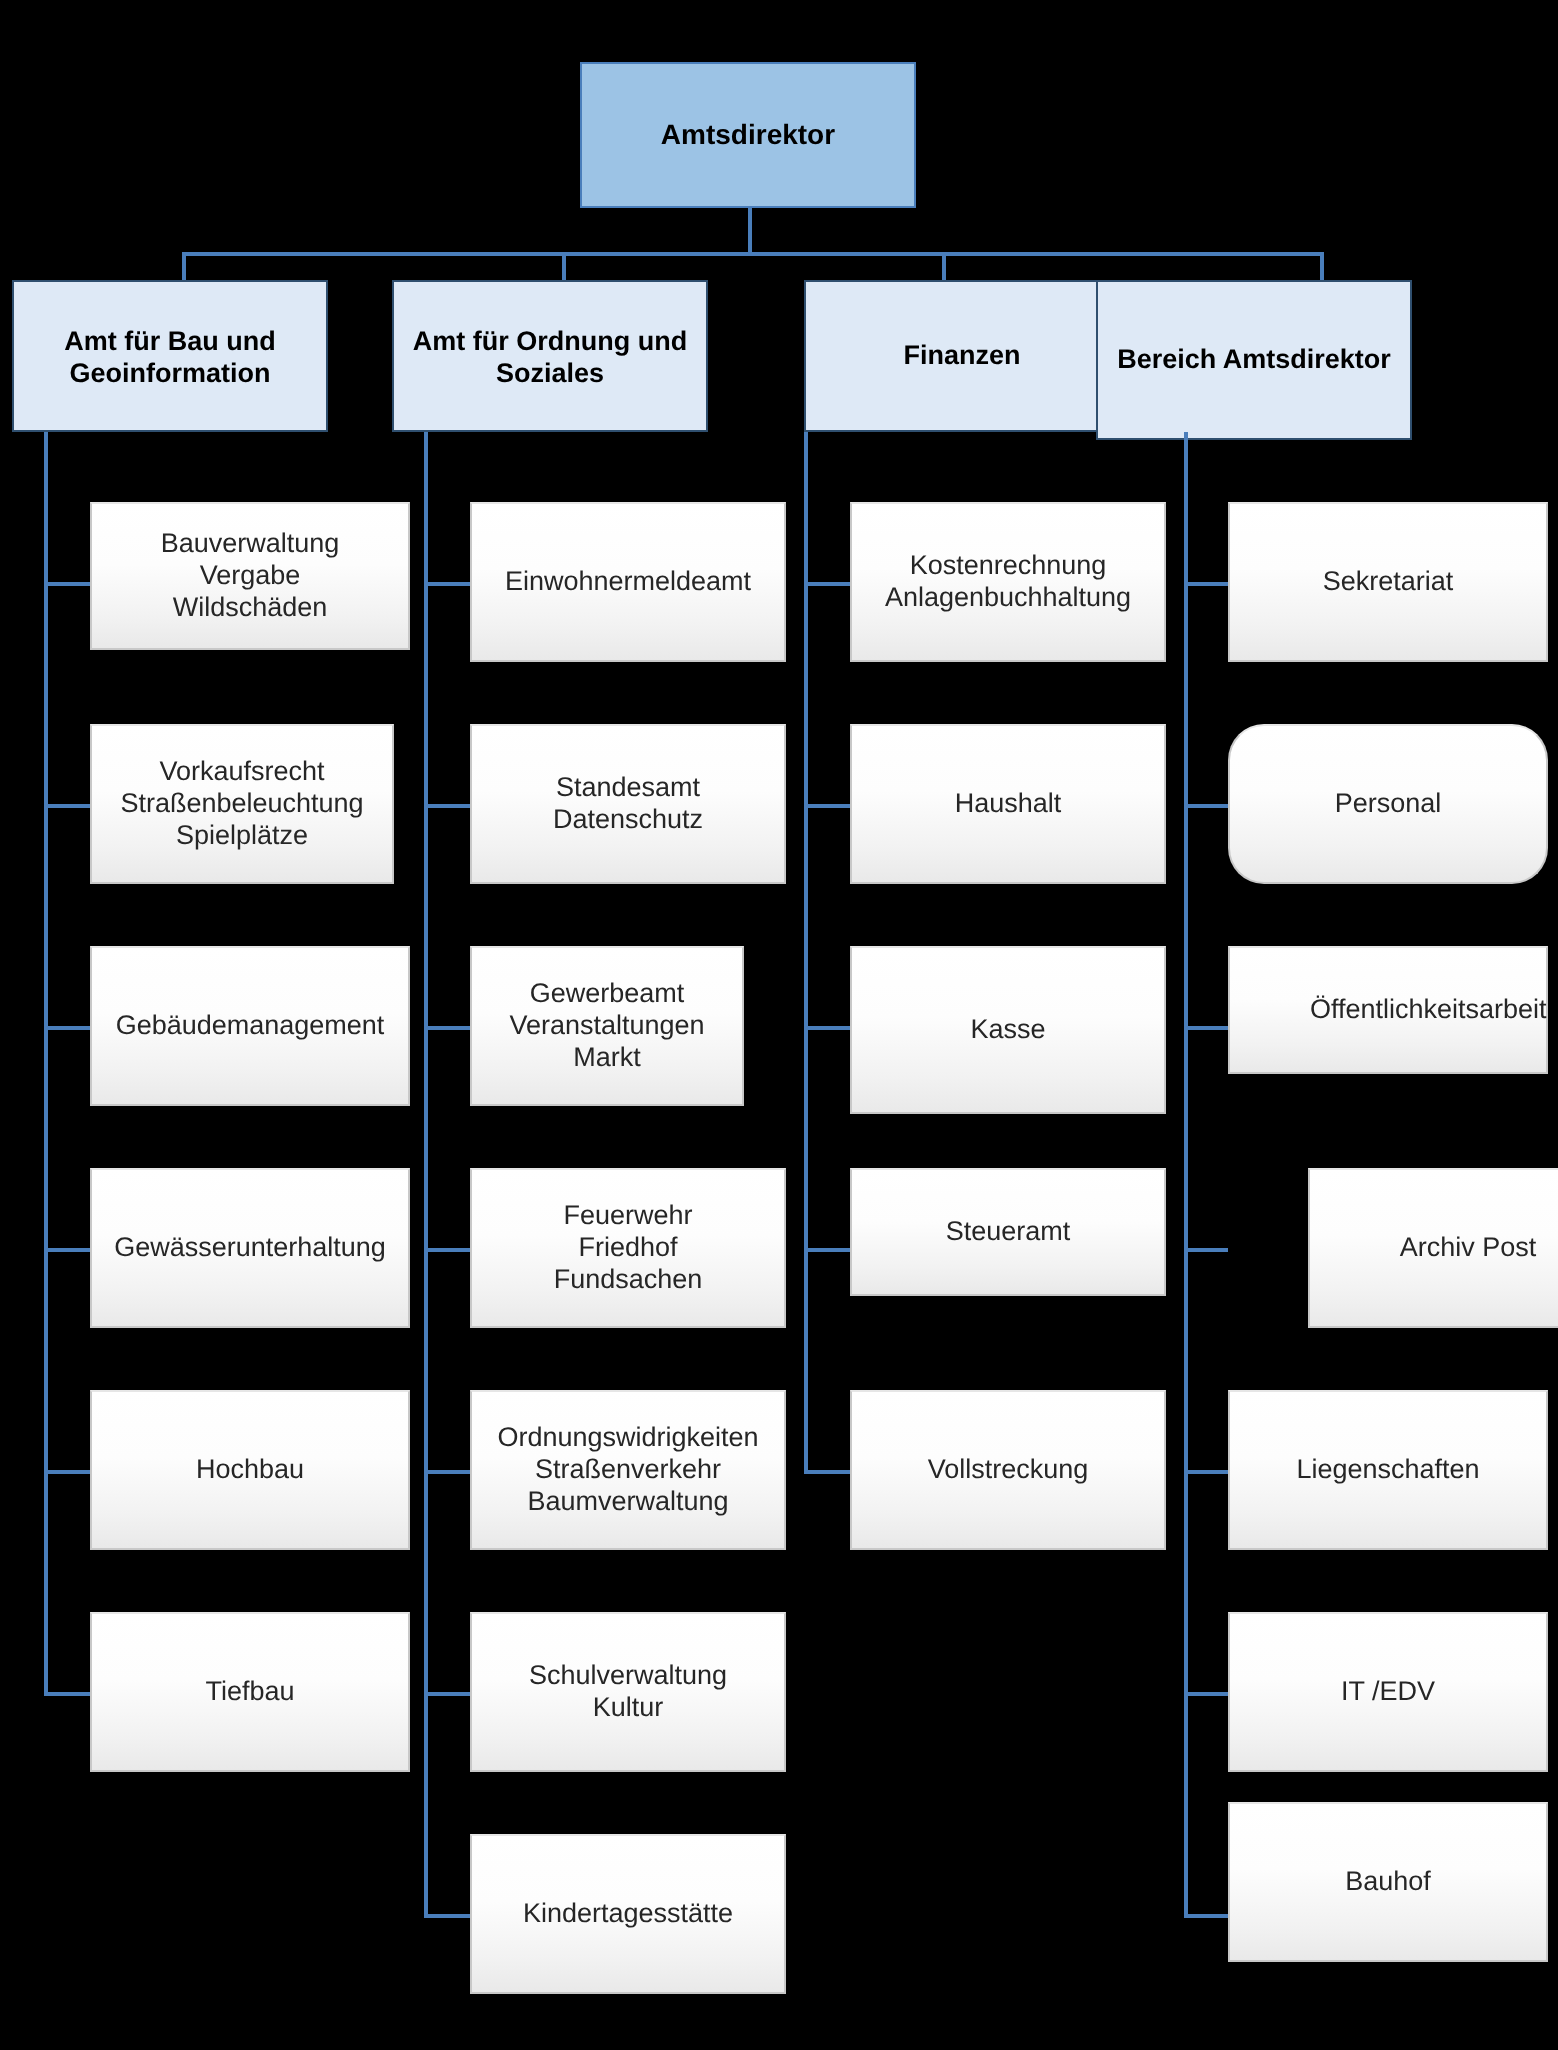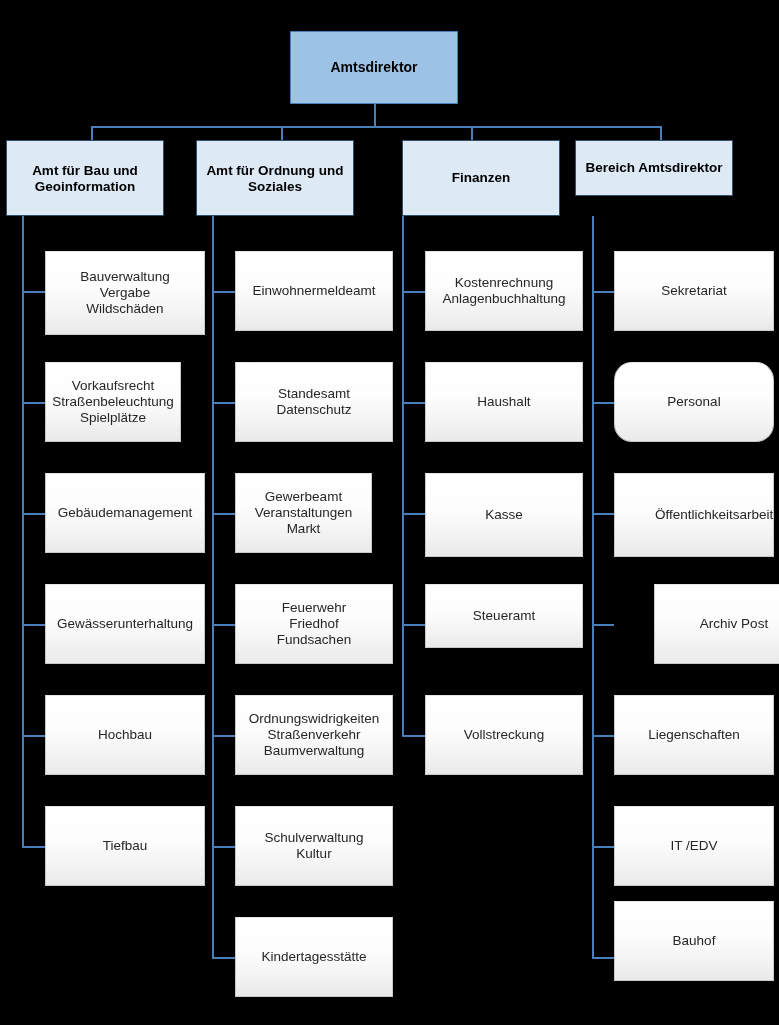--- a/index.html
+++ b/index.html
@@ -83,25 +83,25 @@
 
 <div id="chart-root">
     <div class="node root" style="left: 290px; top: 31px; width: 168px; height: 73px;"><span class="node-label">Amtsdirektor</span></div>
     <div class="conn v" style="left: 374px; top: 104px; height: 22px;"></div>
     <div class="conn h" style="left: 91px; top: 126px; width: 571px;"></div>
     <div class="conn v" style="left: 91px; top: 126px; height: 14px;"></div>
     <div class="node dept" style="left: 6px; top: 140px; width: 158px; height: 76px;"><span class="node-label">Amt für Bau und
 Geoinformation</span></div>
     <div class="conn v" style="left: 22px; top: 216px; height: 632px;"></div>
     <div class="conn h" style="left: 22px; top: 291px; width: 23px;"></div>
-    <div class="node leaf" style="left: 45px; top: 251px; width: 160px; height: 84px;"><span class="node-label">Bauverwaltung
+    <div class="node leaf" style="left: 45px; top: 251px; width: 160px; height: 74px;"><span class="node-label">Bauverwaltung
 Vergabe
 Wildschäden</span></div>
     <div class="conn h" style="left: 22px; top: 402px; width: 23px;"></div>
-    <div class="node leaf" style="left: 45px; top: 362px; width: 136px; height: 80px;"><span class="node-label">Vorkaufsrecht
+    <div class="node leaf" style="left: 45px; top: 362px; width: 152px; height: 80px;"><span class="node-label">Vorkaufsrecht
 Straßenbeleuchtung
 Spielplätze</span></div>
     <div class="conn h" style="left: 22px; top: 513px; width: 23px;"></div>
     <div class="node leaf" style="left: 45px; top: 473px; width: 160px; height: 80px;"><span class="node-label">Gebäudemanagement</span></div>
     <div class="conn h" style="left: 22px; top: 624px; width: 23px;"></div>
     <div class="node leaf" style="left: 45px; top: 584px; width: 160px; height: 80px;"><span class="node-label">Gewässerunterhaltung</span></div>
     <div class="conn h" style="left: 22px; top: 735px; width: 23px;"></div>
     <div class="node leaf" style="left: 45px; top: 695px; width: 160px; height: 80px;"><span class="node-label">Hochbau</span></div>
     <div class="conn h" style="left: 22px; top: 846px; width: 23px;"></div>
     <div class="node leaf" style="left: 45px; top: 806px; width: 160px; height: 80px;"><span class="node-label">Tiefbau</span></div>
@@ -139,28 +139,28 @@
 Anlagenbuchhaltung</span></div>
     <div class="conn h" style="left: 402px; top: 402px; width: 23px;"></div>
     <div class="node leaf" style="left: 425px; top: 362px; width: 158px; height: 80px;"><span class="node-label">Haushalt</span></div>
     <div class="conn h" style="left: 402px; top: 513px; width: 23px;"></div>
     <div class="node leaf" style="left: 425px; top: 473px; width: 158px; height: 84px;"><span class="node-label">Kasse</span></div>
     <div class="conn h" style="left: 402px; top: 624px; width: 23px;"></div>
     <div class="node leaf" style="left: 425px; top: 584px; width: 158px; height: 64px;"><span class="node-label">Steueramt</span></div>
     <div class="conn h" style="left: 402px; top: 735px; width: 23px;"></div>
     <div class="node leaf" style="left: 425px; top: 695px; width: 158px; height: 80px;"><span class="node-label">Vollstreckung</span></div>
     <div class="conn v" style="left: 660px; top: 126px; height: 14px;"></div>
-    <div class="node dept single-line" style="left: 575px; top: 140px; width: 158px; height: 56px;"><span class="node-label">Bereich Amtsdirektor</span></div>
+    <div class="node dept single-line" style="left: 548px; top: 140px; width: 158px; height: 80px;"><span class="node-label">Bereich Amtsdirektor</span></div>
     <div class="conn v" style="left: 592px; top: 216px; height: 743px;"></div>
     <div class="conn h" style="left: 592px; top: 291px; width: 22px;"></div>
     <div class="node leaf" style="left: 614px; top: 251px; width: 160px; height: 80px;"><span class="node-label">Sekretariat</span></div>
     <div class="conn h" style="left: 592px; top: 402px; width: 22px;"></div>
     <div class="node leaf" style="left: 614px; top: 362px; width: 160px; height: 80px; border-radius: 18px;"><span class="node-label">Personal</span></div>
     <div class="conn h" style="left: 592px; top: 513px; width: 22px;"></div>
-    <div class="node leaf" style="left: 614px; top: 473px; width: 160px; height: 84px; padding-left: 36px;"><span class="node-label">Öffentlichkeitsarbeit</span></div>
+    <div class="node leaf" style="left: 614px; top: 473px; width: 160px; height: 64px; padding-left: 36px;"><span class="node-label">Öffentlichkeitsarbeit</span></div>
     <div class="conn h" style="left: 592px; top: 624px; width: 22px;"></div>
     <div class="node leaf" style="left: 614px; top: 584px; width: 160px; height: 80px; margin-left: 40px;"><span class="node-label">Archiv Post</span></div>
     <div class="conn h" style="left: 592px; top: 735px; width: 22px;"></div>
     <div class="node leaf" style="left: 614px; top: 695px; width: 160px; height: 80px;"><span class="node-label">Liegenschaften</span></div>
     <div class="conn h" style="left: 592px; top: 846px; width: 22px;"></div>
     <div class="node leaf" style="left: 614px; top: 806px; width: 160px; height: 80px;"><span class="node-label">IT /EDV</span></div>
     <div class="conn h" style="left: 592px; top: 957px; width: 22px;"></div>
     <div class="node leaf" style="left: 614px; top: 901px; width: 160px; height: 80px;"><span class="node-label">Bauhof</span></div>
   </div>
 

